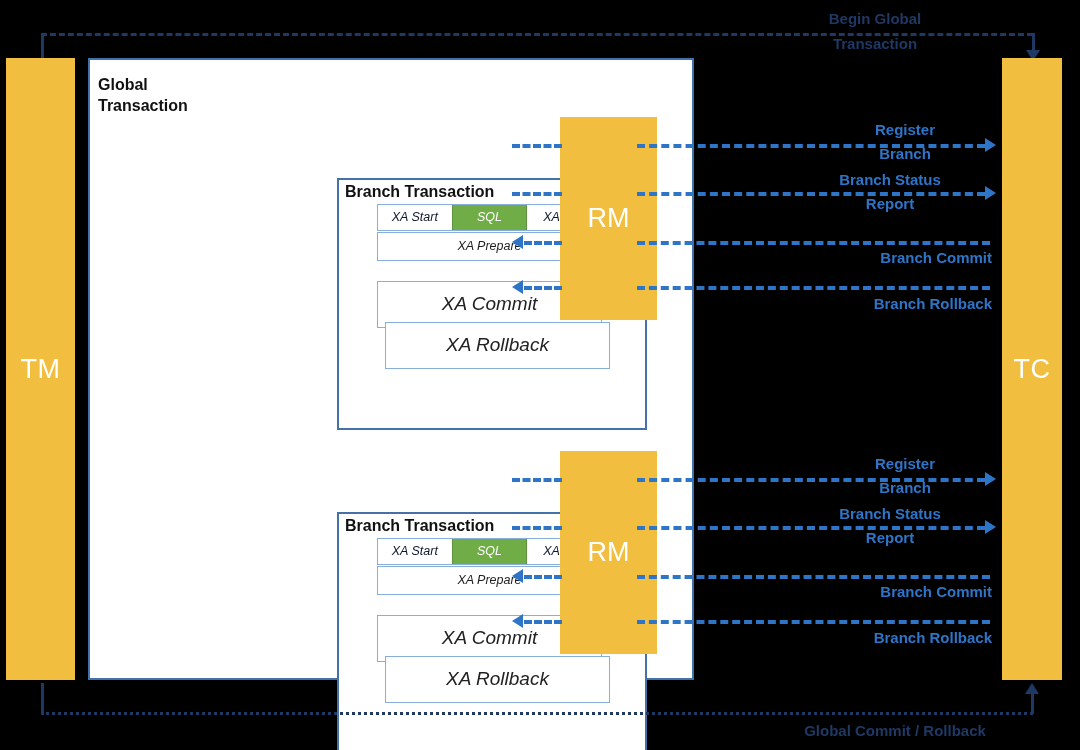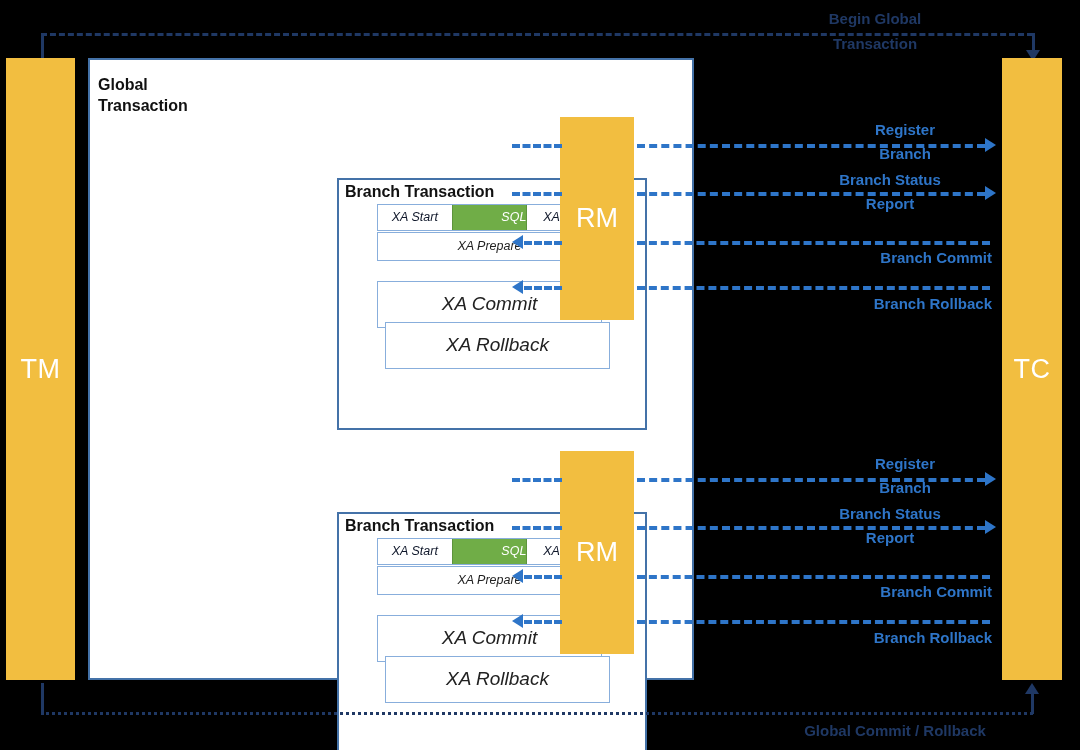--- a/index.html
+++ b/index.html
@@ -46,37 +46,37 @@
     font-size:16px; font-weight:bold; color:#111;
   }
 
   .xa-row{ position:absolute; left:38px; width:225px; display:flex;
            border:1px solid #88AEDC; background:#fff; }
   .xa-cell{
     flex:1; text-align:center; font-style:italic; font-size:12.5px;
     color:#0f172a; padding:5px 0 6px 0; background:#fff;
   }
   .xa-cell.sql{ background:#70AD47; color:#ffffff; border-left:1px solid #5d943c;
-                border-right:1px solid #5d943c;text-align:right; }
+                border-right:1px solid #5d943c; }
   #row-start-1{ top:24px; }
   #row-start-2{ top:24px; }
 
   .xa-bar{
     position:absolute; left:38px; width:225px;
     border:1px solid #88AEDC; background:#fff;
     text-align:center; font-style:italic; color:#222;
   }
   .xa-prepare{ top:52px; font-size:12.5px; padding:6px 0 7px 0; }
   .xa-big{ font-size:19px; padding:11px 0 12px 0; }
   .xa-commit{ top:101px; }
   .xa-rollback{ top:142px;margin-left:8px; }
 
   
   .rm-bar{
-    position:absolute; left:560px; width:74px; background:#F2BE40;
+    position:absolute; left:560px; width:97px; background:#F2BE40;
     color:#fff; display:flex; align-items:center; justify-content:center;
     font-size:27px;
   }
   #rm-1{ top:117px; height:203px; }
   #rm-2{ top:451px; height:203px; }
 
   
   .dash{
     position:absolute; height:0;
     border-top:4px dashed #2E75C8;

